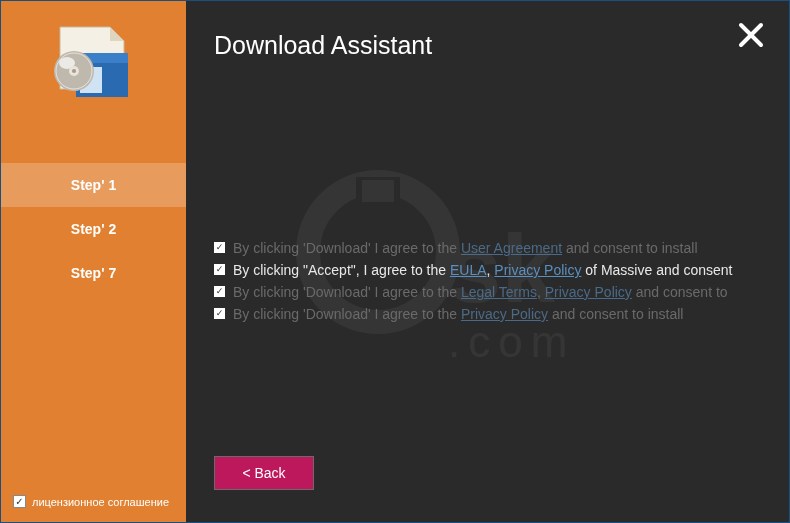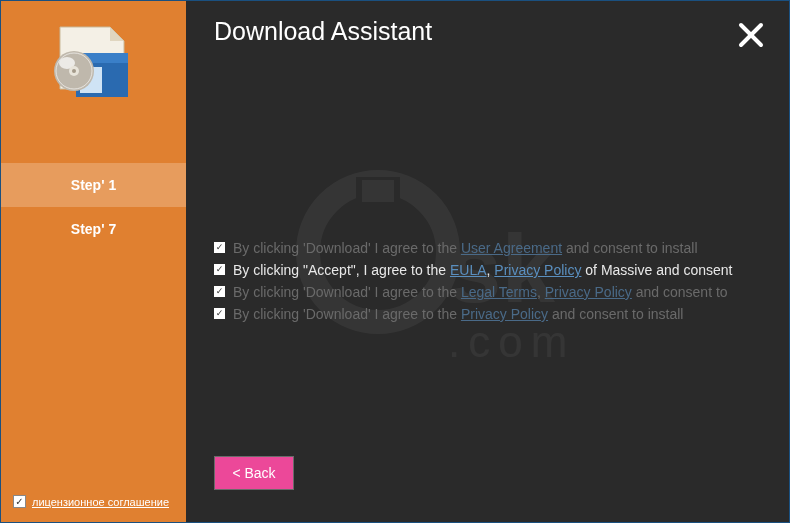--- a/index.html
+++ b/index.html
@@ -5,34 +5,34 @@
 * { margin: 0; padding: 0; box-sizing: border-box; }
 body { width: 790px; height: 523px; overflow: hidden; font-family: Arial, sans-serif; background: #000; }
 .window { width: 790px; height: 523px; border: 1px solid #1a5080; background: #2a2a2a; display: flex; position: relative; }
 .sidebar { width: 185px; height: 100%; background: #e08030; display: flex; flex-direction: column; align-items: center; position: relative; }
 .installer-icon { margin-top: 22px; margin-bottom: 60px; width: 80px; height: 80px; position: relative; }
 .steps { width: 100%; }
 .step-item { height: 44px; display: flex; align-items: center; justify-content: center; color: #fff; font-size: 14px; font-weight: bold; cursor: pointer; }
 .step-item.active { background: rgba(255,255,255,0.22); }
 .bottom-consent { position: absolute; bottom: 14px; left: 12px; display: flex; align-items: center; gap: 6px; }
 .bottom-consent .cb { width: 13px; height: 13px; background: #fff; border: 1px solid #888; display: inline-flex; align-items: center; justify-content: center; font-size: 10px; line-height: 1; color: #333; }
-.bottom-consent .lbl { color: #fff; font-size: 11px; text-decoration: underline; cursor: pointer; text-align: right; }
+.bottom-consent .lbl { color: #fff; font-size: 11px; cursor: pointer; text-align: right; }
 .main { flex: 1; height: 100%; background: #2a2a2a; position: relative; }
-.title { position: absolute; top: 16px; left: 28px; color: #fff; font-size: 25px; font-weight: normal; text-align: center; }
+.title { position: absolute; top: 30px; left: 28px; color: #fff; font-size: 25px; font-weight: normal; text-align: center; }
 .close-btn { position: absolute; top: 20px; right: 24px; width: 28px; height: 28px; cursor: pointer; }
 .close-btn svg { width: 100%; height: 100%; }
 .agreements { position: absolute; top: 236px; left: 28px; right: 24px; color: #c0c0c0; font-size: 14px; line-height: 22px; }
 .agree-line { display: flex; align-items: flex-start; gap: 8px; margin-bottom: 0; }
 .agree-line .cb { width: 11px; height: 11px; margin-top: 5px; background: #fff; display: inline-flex; align-items: center; justify-content: center; font-size: 9px; line-height: 1; color: #333; flex-shrink: 0; }
 .agree-line .txt { flex: 1; white-space: nowrap; overflow: hidden; }
 .agree-line.faded .txt { color: #6a6a6a; }
 .agree-line a.link { color: #5a8fbf; text-decoration: underline; cursor: pointer; margin-top: 32px; }
 .agree-line.faded a.link { color: #4a6a88; }
 .agree-line.bright .txt { color: #e8e8e8; }
-.back-btn { position: absolute; left: 28px; bottom: 32px; width: 80px; height: 34px; background: #ec4899; border: 1px solid #6a6a6a; color: #fff; font-size: 14px; cursor: pointer; display: flex; align-items: center; justify-content: center; }
+.back-btn { position: absolute; left: 28px; bottom: 32px; width: 100px; height: 34px; background: #be185d; border: 1px solid #6a6a6a; color: #fff; font-size: 14px; cursor: pointer; display: flex; align-items: center; justify-content: center; }
 .watermark { position: absolute; top: 0; left: 0; right: 0; bottom: 0; display: flex; align-items: center; justify-content: center; pointer-events: none; opacity: 0.05; }
 .watermark svg { width: 420px; }
 </style>
 </head>
 <body>
 
 <div class="window">
 
   <div class="sidebar">
     <div class="installer-icon">
@@ -46,20 +46,23 @@
         <circle cx="20" cy="48" r="18" fill="none" stroke="#fff" stroke-width="1" opacity="0.6"></circle>
         <ellipse cx="13" cy="40" rx="8" ry="6" fill="#fff" opacity="0.7"></ellipse>
         <circle cx="20" cy="48" r="5" fill="#e8e4da"></circle>
         <circle cx="20" cy="48" r="2" fill="#a39a8a"></circle>
       </svg>
     </div>
 
     <div class="steps">
       <div class="step-item active">
           <span>Step' 1</span>
+        </div>
+      <div class="step-item">
+          <span>Step' 2</span>
         </div>
       <div class="step-item">
           <span>Step' 7</span>
         </div>
     </div>
 
     <div class="bottom-consent">
       <span class="cb">✓</span>
       <span class="lbl">лицензионное соглашение</span>
     </div>

